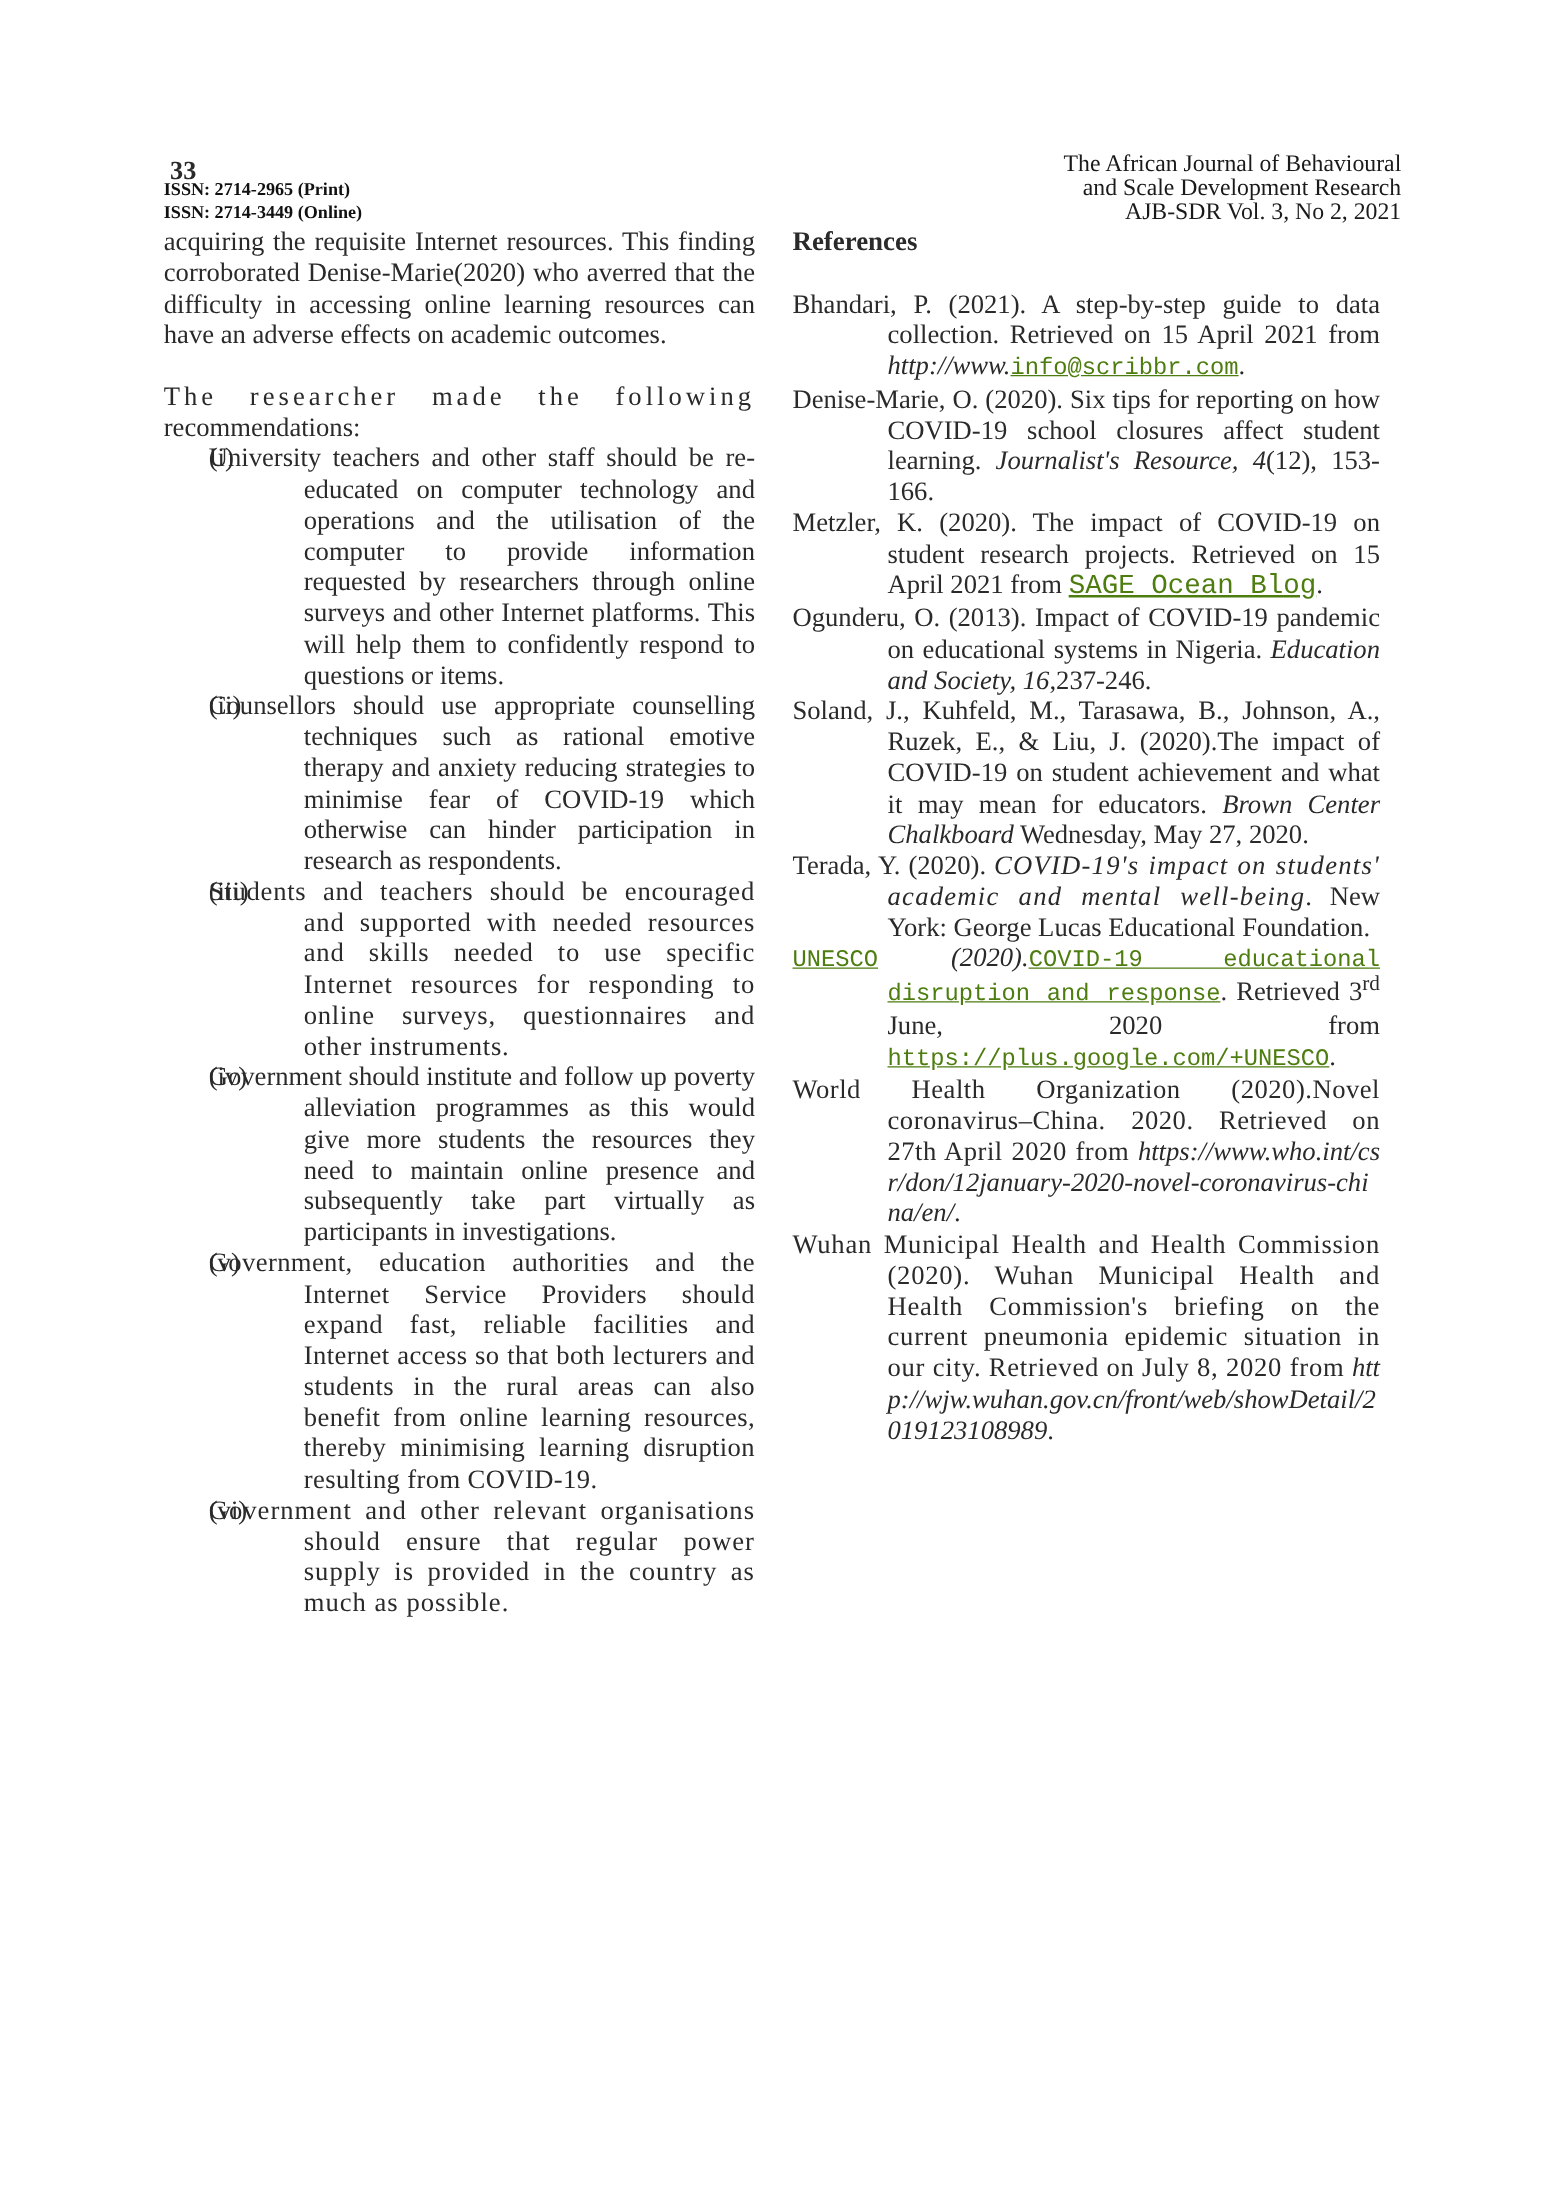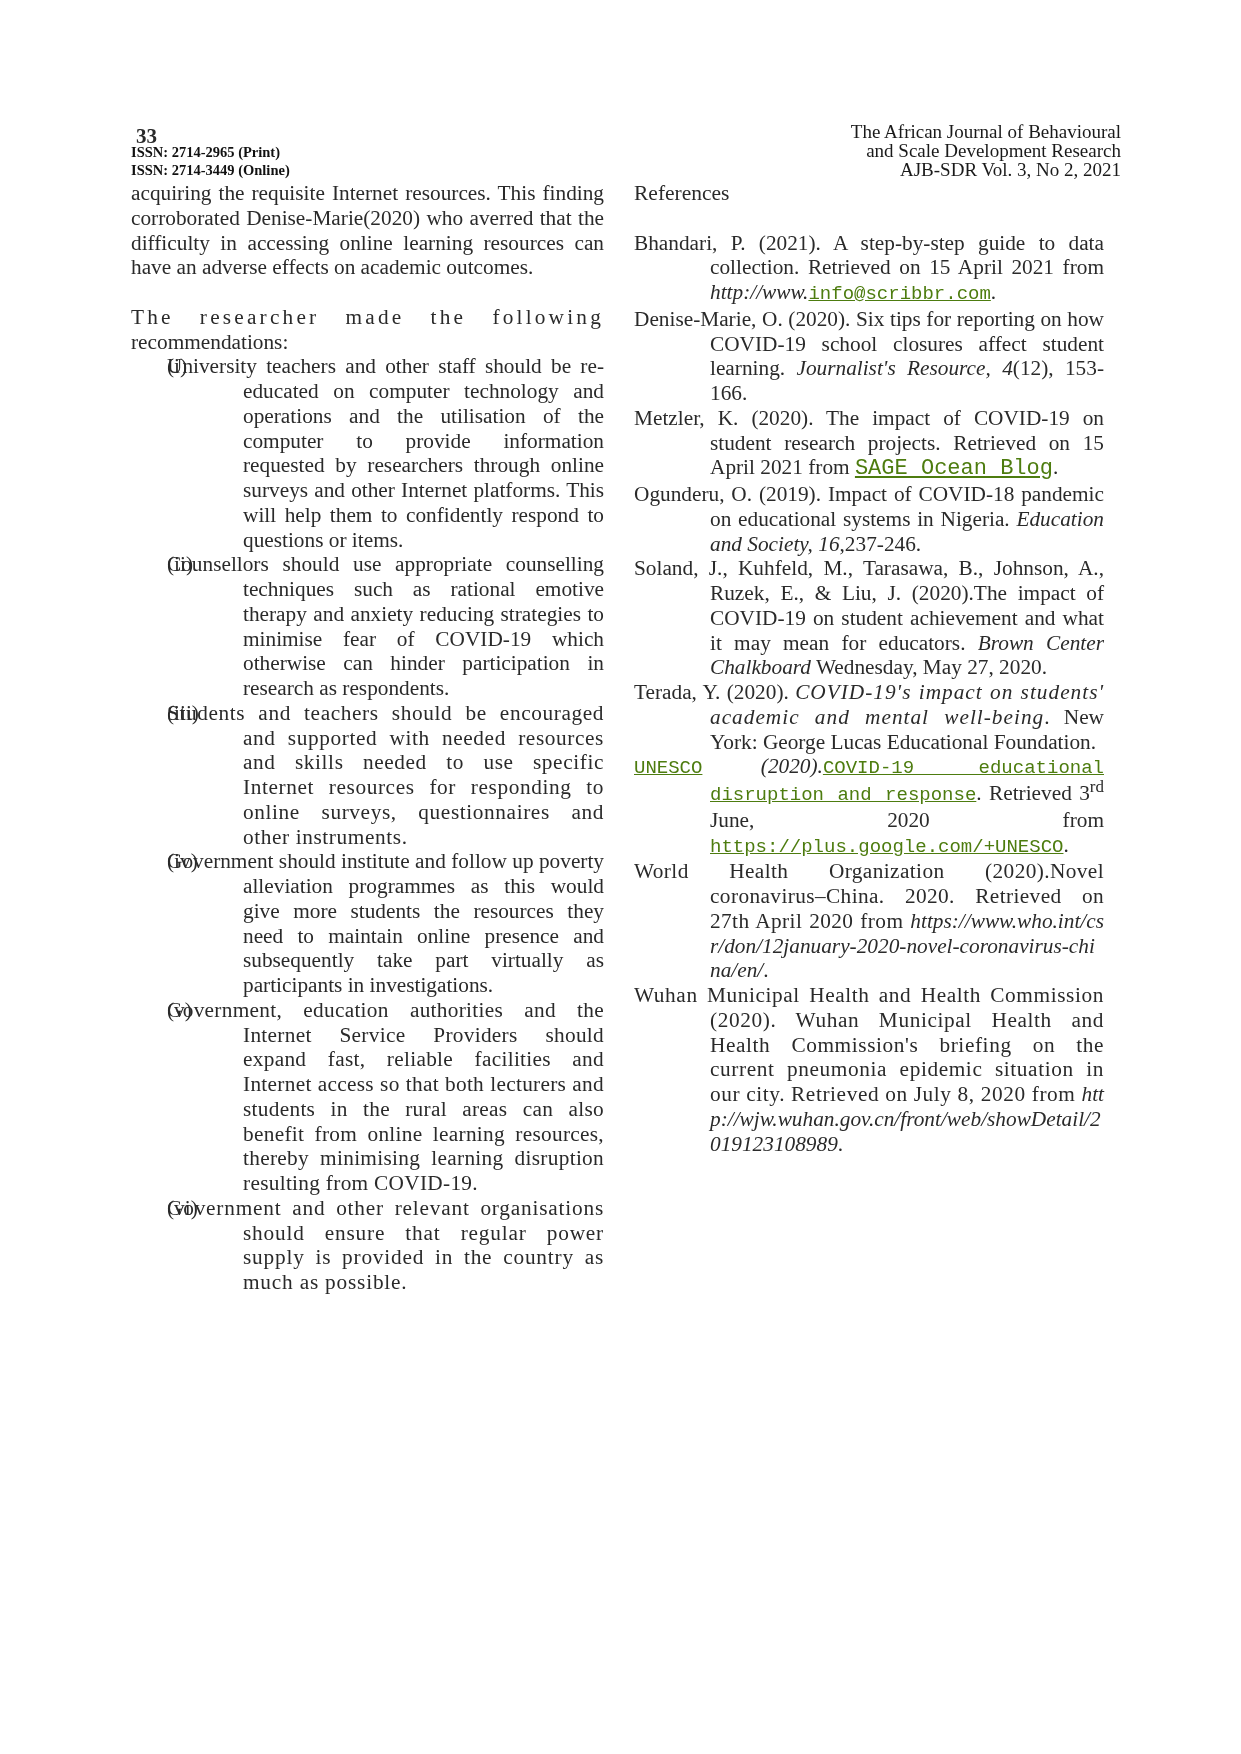--- a/index.html
+++ b/index.html
@@ -13,21 +13,21 @@
     .jhead { right: 120px; top: 122px; text-align: right; font-size: 19px; line-height: 19px; color: #1a1a1a; }
     .col { font-size: 21.3px; line-height: 24.75px; text-align: justify; }
     .left { left: 131px; top: 181px; width: 473px; }
     .right { left: 634px; top: 181px; width: 470px; }
     p { margin: 0; }
     .intro { margin: 0; }
     .gap { height: 24.75px; }
     .spaced { letter-spacing: 3.2px; text-align-last: justify; }
     .rec { position: relative; padding-left: 112px; }
     .rec-num { position: absolute; left: 36px; top: 0; }
-    .refs-title { font-weight: normal; font-size: 21.5px; line-height: 24.75px; margin-bottom: 24.75px; }
+    .refs-title { font-weight: bold; font-size: 21.5px; line-height: 24.75px; margin-bottom: 24.75px; }
     .ref { padding-left: 76px; text-indent: -76px; }
     a, .link { color: #4d7c0f; text-decoration: underline; font-family: Liberation Mono, monospace; font-size: 19px; }
     .link-lg { font-size: 22px; }
     em { font-style: italic; }
     sup { font-size: 17px; line-height: 0; }
   </style>
 </head>
 <body>
 
 <div>
@@ -76,21 +76,21 @@
 
   <div class="abs col right">
     <div class="refs-title">References</div>
 
     <p class="ref"><span>Bhandari, P. (2021). A step-by-step guide to data collection. Retrieved on 15 April 2021 from </span><em>http://www.</em><span class="link">info@scribbr.com</span><span>.</span></p>
 
     <p class="ref"><span>Denise-Marie, O. (2020). Six tips for reporting on how COVID-19 school closures affect student learning. </span><em>Journalist's Resource, 4</em><span>(12), 153-166.</span></p>
 
     <p class="ref"><span>Metzler, K. (2020). The impact of COVID-19 on student research projects. Retrieved on 15 April 2021 from </span><span class="link link-lg">SAGE Ocean Blog</span><span>.</span></p>
 
-    <p class="ref"><span>Ogunderu, O. (2019). Impact of COVID-18 pandemic on educational systems in Nigeria. </span><em>Education and Society, 16</em><span>,237-246.</span></p>
+    <p class="ref"><span>Ogunderu, O. (2013). Impact of COVID-19 pandemic on educational systems in Nigeria. </span><em>Education and Society, 16</em><span>,237-246.</span></p>
 
     <p class="ref"><span>Soland, J., Kuhfeld, M., Tarasawa, B., Johnson, A., Ruzek, E., &amp; Liu, J. (2020).The impact of COVID-19 on student achievement and what it may mean for educators. </span><em>Brown Center Chalkboard</em><span> Wednesday, May 27, 2020.</span></p>
 
     <p class="ref"><span>Terada, Y. (2020). </span><em style="letter-spacing:1px;">COVID-19's impact on students' academic and mental well-being</em><span>. New York: George Lucas Educational Foundation.</span></p>
 
     <p class="ref"><span class="link">UNESCO</span><em> (2020).</em><span class="link">COVID-19 educational disruption and response</span><span>. Retrieved 3</span><sup>rd</sup><span> June, 2020 from </span><span class="link">https://plus.google.com/+UNESCO</span><span>.</span></p>
 
     <p class="ref" style="letter-spacing:0.4px;"><span>World Health Organization (2020).Novel coronavirus–China. 2020. Retrieved on 27th April 2020 from </span><em style="word-break:break-all;letter-spacing:0;">https://www.who.int/csr/don/12january-2020-novel-coronavirus-china/en/</em><span>.</span></p>
 
     <p class="ref" style="letter-spacing:0.6px;"><span>Wuhan Municipal Health and Health Commission (2020). Wuhan Municipal Health and Health Commission's briefing on the current pneumonia epidemic situation in our city. Retrieved on July 8, 2020 from </span><em style="word-break:break-all;letter-spacing:0;">http://wjw.wuhan.gov.cn/front/web/showDetail/2019123108989</em><span>.</span></p>

